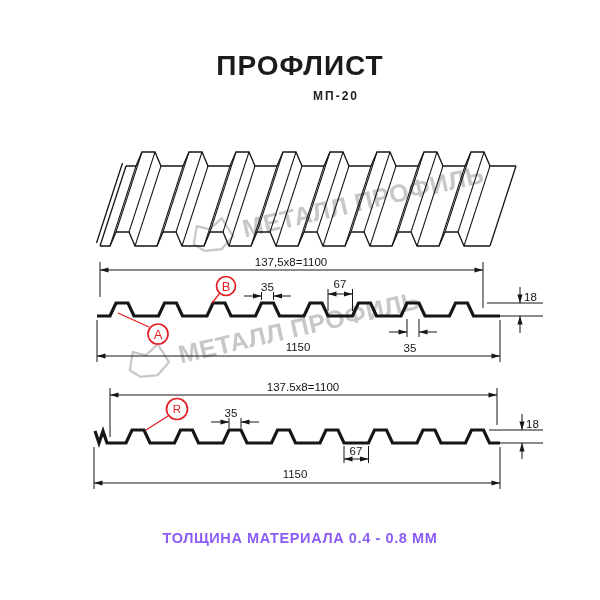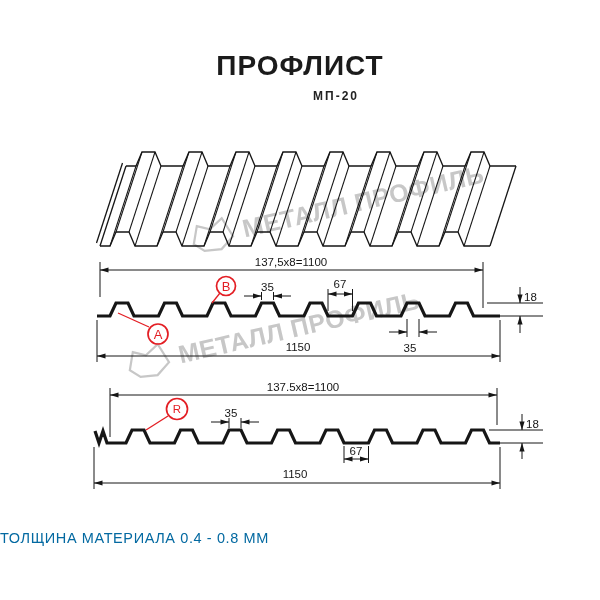--- a/index.html
+++ b/index.html
@@ -2,22 +2,22 @@
 <html><head>
 <meta charset="utf-8">
 <style>
   html,body{margin:0;padding:0;background:#fff;}
   #stage{position:relative;width:600px;height:600px;background:#ffffff;overflow:hidden;
          font-family:"Liberation Sans",sans-serif;}
   .page-title{position:absolute;top:50px;left:0;width:100%;text-align:center;
     font-size:28px;font-weight:800;letter-spacing:1px;color:#1b1b1b;}
   .page-subtitle{position:absolute;top:89px;left:0;width:100%;text-align:center;
     font-size:12px;font-weight:700;letter-spacing:2px;color:#222;margin-left:36px;}
-  .page-footer{position:absolute;top:530px;left:0;width:100%;
-    font-size:14.5px;font-weight:400;letter-spacing:0.6px;color:#0369a1;}
+  .page-footer{position:absolute;top:530px;left:0;width:100%;text-align:center;
+    font-size:14.5px;font-weight:700;letter-spacing:0.6px;color:#8b5cf6;}
   .wm{position:absolute;display:flex;align-items:center;gap:8px;color:#c7c7c7;
     font-weight:700;font-size:25px;letter-spacing:0.5px;white-space:nowrap;
     transform:rotate(-13deg);transform-origin:left center;z-index:1;}
   .wm svg{flex:0 0 auto;}
   #drawing{position:absolute;left:0;top:0;z-index:2;}
   #drawing text{font-family:"Liberation Sans",sans-serif;}
   .toplayer{z-index:3;}
 </style>
 </head>
 <body>

